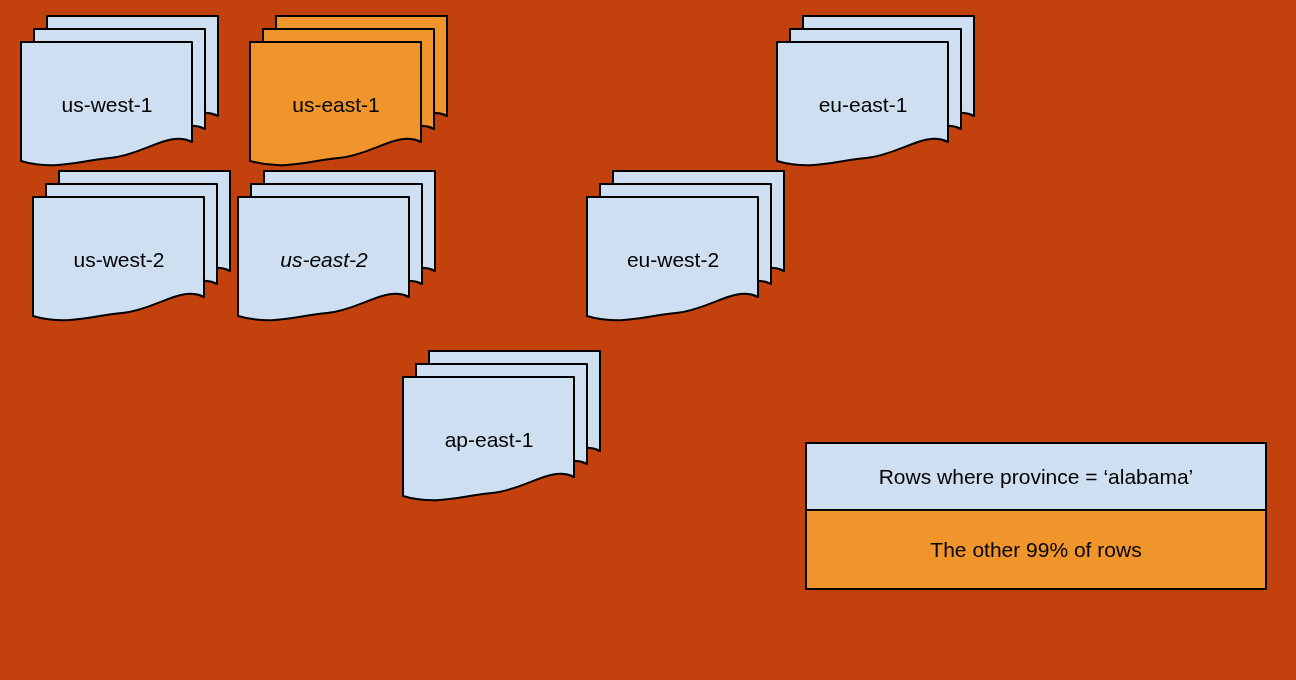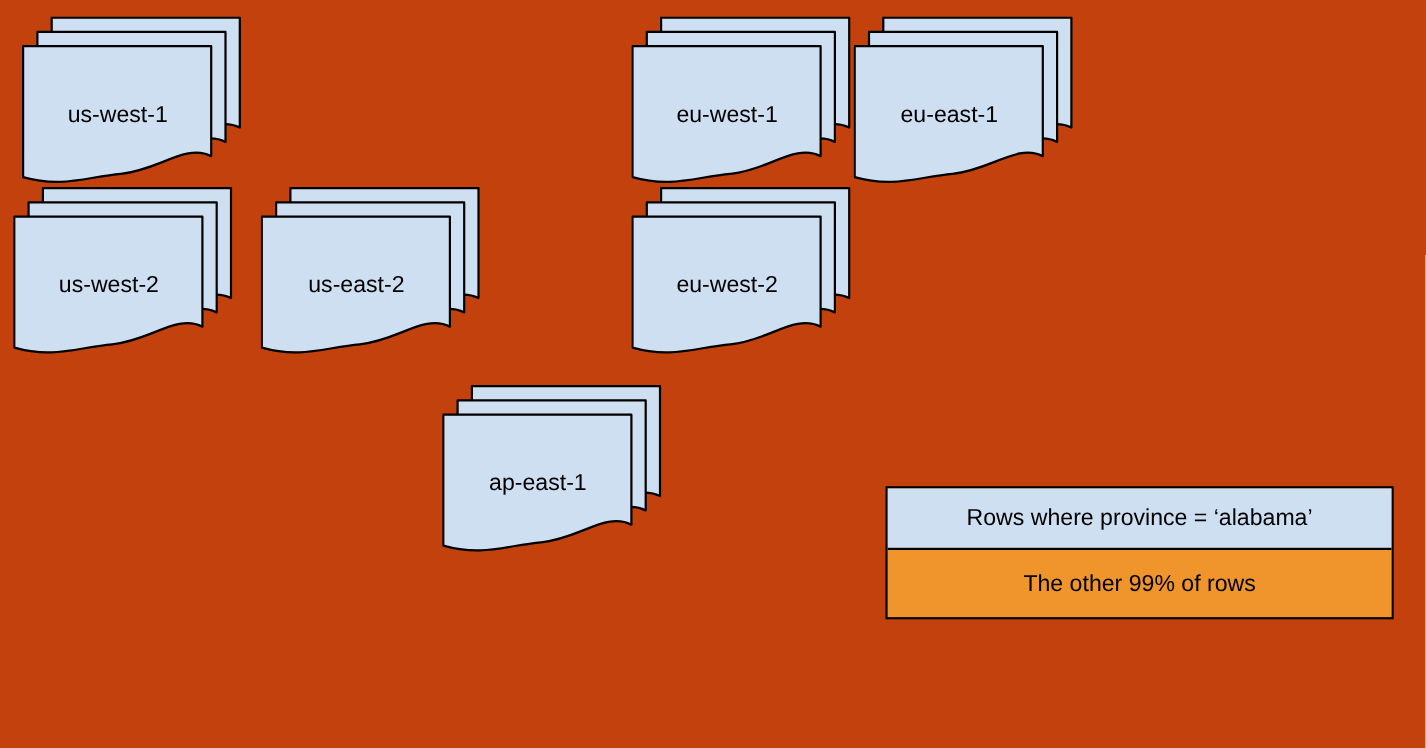--- a/index.html
+++ b/index.html
@@ -33,29 +33,29 @@
     fill: #000000;
   }
   .legend {
     position: absolute;
     left: 805px;
     top: 442px;
     width: 462px;
     border: 2px solid #000000;
   }
   .legend-row {
-    height: 56px;
+    height: 67px;
     display: flex;
     align-items: center;
     justify-content: center;
     font-size: 21px;
     color: #000000;
   }
   .legend-row:first-child { border-bottom: 2px solid #000000; }
-  .legend-row:last-child { height: 61px; }
+  .legend-row:last-child { height: 77px; }
 </style>
 </head>
 <body>
 
 <svg width="0" height="0" style="position:absolute" aria-hidden="true">
   <defs>
     <path id="docshape" d="M1,1 L172,1 L172,101 C149,89 124,114 90,117 C58,120 36,130 1,120 Z"></path>
   </defs>
 </svg>
 
@@ -63,58 +63,58 @@
 
   <div class="stack" style="left:20px; top:15px;">
     <svg width="201" height="157" viewBox="0 0 201 157">
       <use href="#docshape" xlink:href="#docshape" x="26" y="0" fill="#cedff1"></use>
       <use href="#docshape" xlink:href="#docshape" x="13" y="13" fill="#cedff1"></use>
       <use href="#docshape" xlink:href="#docshape" x="0" y="26" fill="#cedff1"></use>
       <text class="doc-label" x="87" y="89" text-anchor="middle" dominant-baseline="central">us-west-1</text>
     </svg>
   </div>
 
-
-  <div class="stack" style="left:574px; top:15px;">
+  <div class="stack" style="left:249px; top:15px;">
     <svg width="201" height="157" viewBox="0 0 201 157">
-      <use href="#docshape" xlink:href="#docshape" x="26" y="0" fill="#cedff1"></use>
-      <use href="#docshape" xlink:href="#docshape" x="13" y="13" fill="#cedff1"></use>
-      <use href="#docshape" xlink:href="#docshape" x="0" y="26" fill="#cedff1"></use>
-      <text class="doc-label" x="87" y="89" text-anchor="middle" dominant-baseline="central">eu-west-1</text>
+      <use href="#docshape" xlink:href="#docshape" x="26" y="0" fill="#ef952c"></use>
+      <use href="#docshape" xlink:href="#docshape" x="13" y="13" fill="#ef952c"></use>
+      <use href="#docshape" xlink:href="#docshape" x="0" y="26" fill="#ef952c"></use>
+      <text class="doc-label" x="87" y="89" text-anchor="middle" dominant-baseline="central">us-east-1</text>
     </svg>
   </div>
+
 
   <div class="stack" style="left:776px; top:15px;">
     <svg width="201" height="157" viewBox="0 0 201 157">
       <use href="#docshape" xlink:href="#docshape" x="26" y="0" fill="#cedff1"></use>
       <use href="#docshape" xlink:href="#docshape" x="13" y="13" fill="#cedff1"></use>
       <use href="#docshape" xlink:href="#docshape" x="0" y="26" fill="#cedff1"></use>
       <text class="doc-label" x="87" y="89" text-anchor="middle" dominant-baseline="central">eu-east-1</text>
     </svg>
   </div>
 
-  <div class="stack" style="left:12px; top:170px;">
+  <div class="stack" style="left:32px; top:170px;">
     <svg width="201" height="157" viewBox="0 0 201 157">
       <use href="#docshape" xlink:href="#docshape" x="26" y="0" fill="#cedff1"></use>
       <use href="#docshape" xlink:href="#docshape" x="13" y="13" fill="#cedff1"></use>
       <use href="#docshape" xlink:href="#docshape" x="0" y="26" fill="#cedff1"></use>
       <text class="doc-label" x="87" y="89" text-anchor="middle" dominant-baseline="central">us-west-2</text>
     </svg>
   </div>
 
-  <div class="stack" style="left:237px; top:170px;">
+  <div class="stack" style="left:237px; top:170px;font-style:italic;">
     <svg width="201" height="157" viewBox="0 0 201 157">
       <use href="#docshape" xlink:href="#docshape" x="26" y="0" fill="#cedff1"></use>
       <use href="#docshape" xlink:href="#docshape" x="13" y="13" fill="#cedff1"></use>
       <use href="#docshape" xlink:href="#docshape" x="0" y="26" fill="#cedff1"></use>
       <text class="doc-label" x="87" y="89" text-anchor="middle" dominant-baseline="central">us-east-2</text>
     </svg>
   </div>
 
-  <div class="stack" style="left:574px; top:170px;">
+  <div class="stack" style="left:586px; top:170px;">
     <svg width="201" height="157" viewBox="0 0 201 157">
       <use href="#docshape" xlink:href="#docshape" x="26" y="0" fill="#cedff1"></use>
       <use href="#docshape" xlink:href="#docshape" x="13" y="13" fill="#cedff1"></use>
       <use href="#docshape" xlink:href="#docshape" x="0" y="26" fill="#cedff1"></use>
       <text class="doc-label" x="87" y="89" text-anchor="middle" dominant-baseline="central">eu-west-2</text>
     </svg>
   </div>
 
 
   <div class="stack" style="left:402px; top:350px;">

